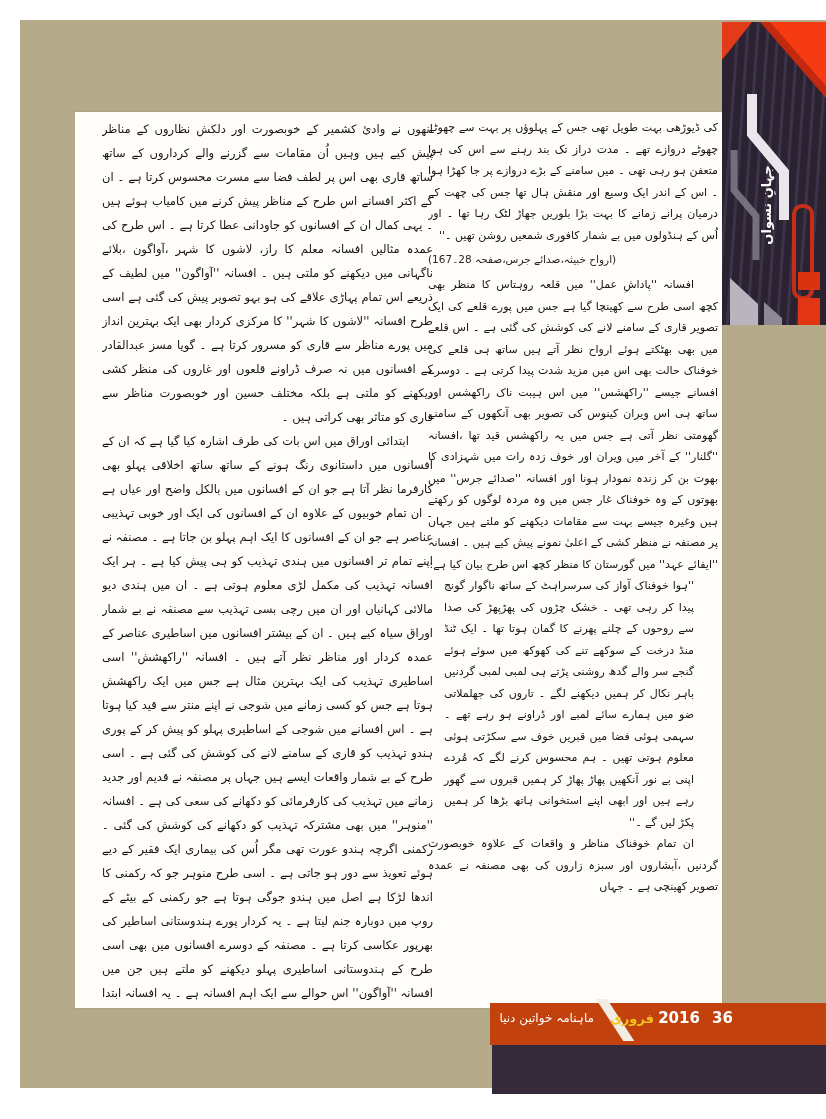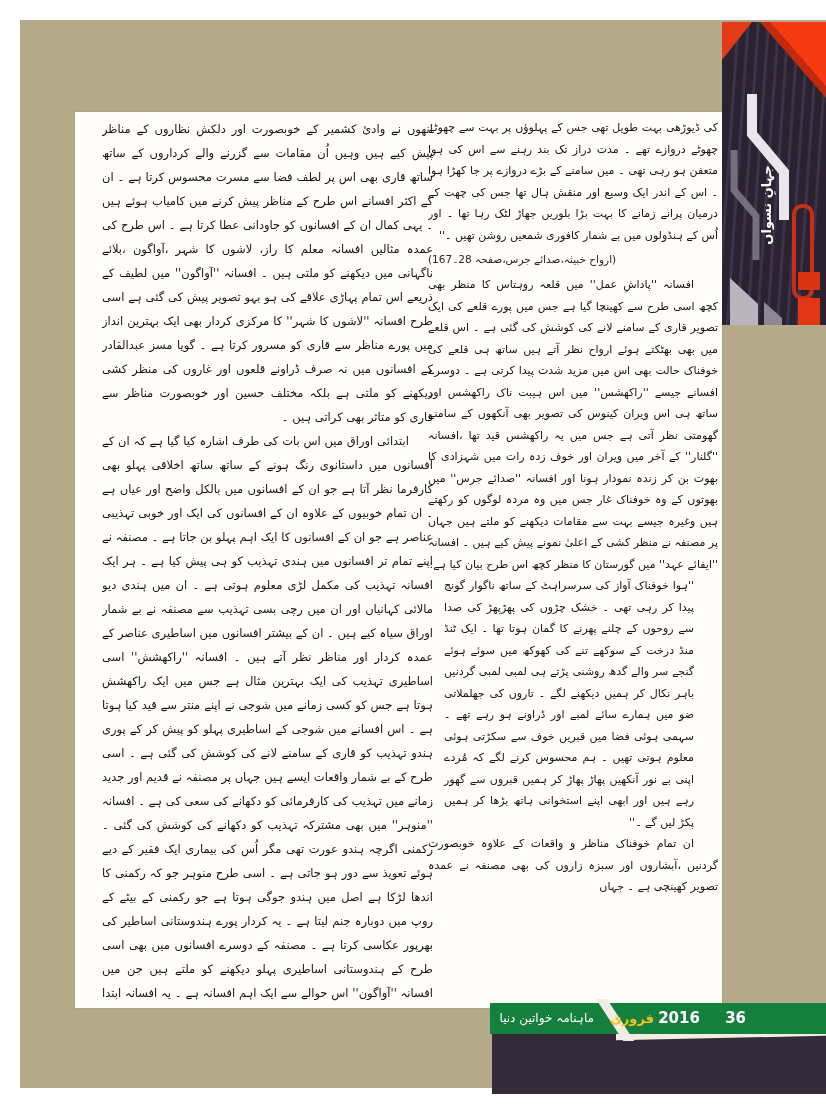--- a/index.html
+++ b/index.html
@@ -21,31 +21,31 @@
   
   .masthead{position:absolute;left:722px;top:22px;width:104px;height:303px;}
   .masthead svg{display:block;}
   .mast-title{position:absolute;left:-15px;top:174px;width:120px;height:18px;line-height:18px;
               text-align:center;color:#ffffff;font-weight:bold;font-size:13px;direction:rtl;
               transform:rotate(-90deg);letter-spacing:1px;}
   
   .footer-navy{position:absolute;left:492px;top:1034px;width:334px;height:60px;background:#342a39;}
   .footer-white-strip{position:absolute;left:616px;top:1030px;width:210px;height:8px;
                       background:#f2ede2;transform:skewY(-1.2deg);}
-  .footer-red{position:absolute;left:490px;top:1003px;width:336px;height:31px;background:#15803d;}
+  .footer-red{position:absolute;left:490px;top:1003px;width:336px;height:42px;background:#c2410c;}
   .footer-red .mag{position:absolute;left:10px;top:0;width:94px;height:31px;line-height:31px;
                    color:#ffffff;font-size:12px;direction:rtl;text-align:center;white-space:nowrap;}
   .footer-slash{position:absolute;left:106px;top:-4px;width:11px;height:42px;background:#f2ede2;
                 transform:skewX(33deg);transform-origin:top left;}
   .footer-red .month{position:absolute;left:128px;top:0;width:36px;height:31px;line-height:31px;
                      color:#f2c31f;font-size:13px;font-weight:bold;direction:rtl;text-align:center;}
   .footer-red .year{position:absolute;left:168px;top:0;width:42px;height:31px;line-height:31px;
                     color:#ffffff;font-size:15px;font-weight:bold;text-align:center;}
   .footer-red .pnum{position:absolute;left:222px;top:0;width:34px;height:31px;line-height:31px;
-                    color:#ffffff;font-size:15px;font-weight:bold;text-align:right;}
+                    color:#ffffff;font-size:15px;font-weight:bold;text-align:left;}
 </style>
 </head>
 <body>
 
 <div id="canvas">
 
   <div class="khaki"></div>
 
   <div class="page">
 

